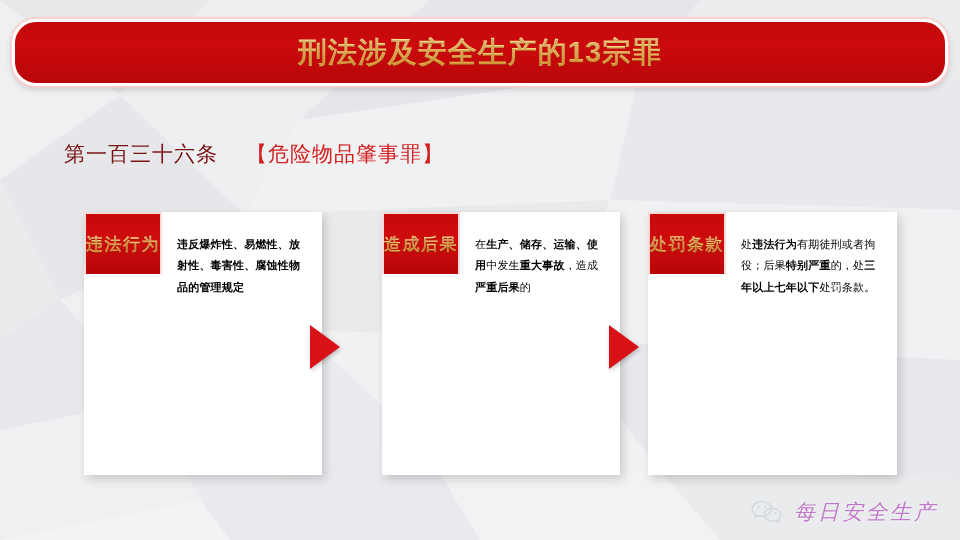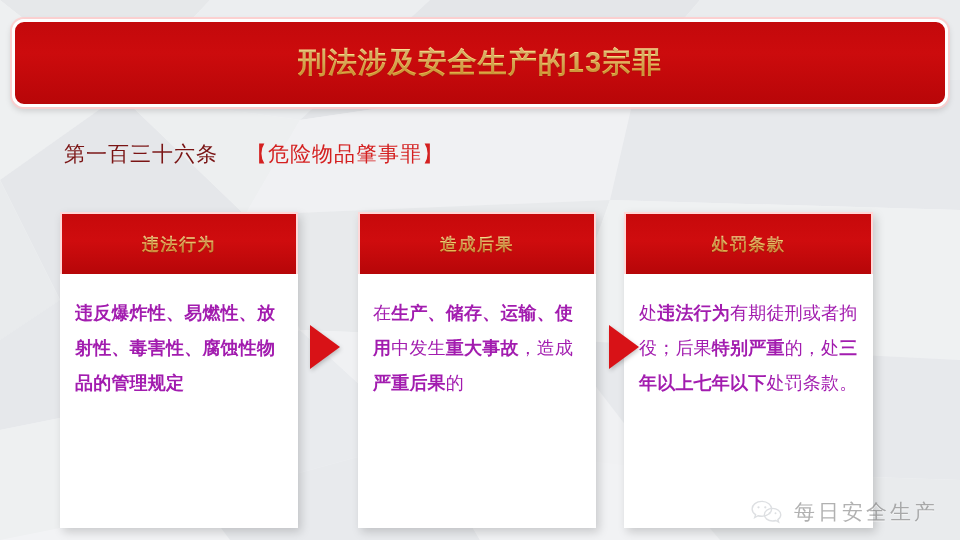--- a/index.html
+++ b/index.html
@@ -10,22 +10,22 @@
     position:relative;
   }
 
   
   #bg-poly { position:absolute; inset:0; width:960px; height:540px; z-index:0; }
 
   
   #title-banner {
     position:absolute;
     left:12px; top:19px;
-    width:936px; height:88px;
-    border-radius:12px;
+    width:936px; height:67px;
+    border-radius:24px;
     border:3px solid #ffffff;
     background:linear-gradient(180deg,#c3090b 0%,#cc0b0d 38%,#b80608 100%);
     box-shadow:0 0 0 2px rgba(255,205,205,.85), 0 3px 7px rgba(0,0,0,.18);
     display:flex; align-items:center; justify-content:center;
     z-index:3;
   }
   #title-text {
     font-size:29px;
     font-weight:bold;
     letter-spacing:1px;
@@ -50,25 +50,25 @@
   }
   #subtitle .art { color:#7a1414; }
   #subtitle .gap { display:inline-block; width:28px; }
   #subtitle .crime { color:#d42020; }
 
   
   .card {
     position:absolute;
     top:212px;
     width:238px;
-    height:316px;
+    height:263px;
     background:#ffffff;
     box-shadow:3px 4px 9px rgba(0,0,0,.17);
     z-index:3;
-    display:flex; flex-direction:column;
+    display:flex; flex-direction:row;margin-left:24px;
   }
   #card-1 { left:60px; }
   #card-2 { left:358px; }
   #card-3 { left:624px; width:249px; }
 
   .card-head {
     height:62px;
     background:linear-gradient(180deg,#c7090b 0%,#cf0c0e 45%,#b60608 100%);
     border:2px solid #ffd8d8;
     border-bottom:none;
@@ -76,23 +76,23 @@
   }
   .card-head-text {
     font-size:17px; font-weight:bold; letter-spacing:1.5px;
     background:linear-gradient(180deg,#fbe6a3 0%,#f3c866 50%,#e0a743 100%);
     -webkit-background-clip:text; background-clip:text; color:transparent;
     text-shadow:0 1px 0 rgba(110,30,0,.3);
   }
   .card-body {
     flex:1;
     padding:22px 15px 24px 15px;
-    font-size:18px;
+    font-size:11px;
     line-height:1.95;
-    color:#a21caf;
+    color:#000000;
     letter-spacing:0.2px;
   }
   .card-body b { font-weight:bold; }
   .card-body .n { font-weight:normal; }
   #card-1 .card-body { font-weight:bold; }
 
   
   .arrow {
     position:absolute;
     top:325px;
@@ -110,23 +110,24 @@
   #watermark {
     position:absolute;
     right:22px; bottom:14px;
     display:flex; align-items:center; gap:10px;
     z-index:3;
     opacity:.55;
   }
   #wechat-icon { width:34px; height:28px; }
   #watermark-text {
     font-size:21px;
-    color:#737373;
+    color:#a21caf;
     letter-spacing:3px;
     text-shadow:0 1px 0 #fff;
+    font-style:italic;
   }
 </style>
 </head>
 <body>
 
 <svg id="bg-poly" viewBox="0 0 960 540" preserveAspectRatio="none">
   <rect x="0" y="0" width="960" height="540" fill="#f2f3f5"></rect>
   <polygon points="0,0 210,0 120,95" fill="#e6e8ea"></polygon>
   <polygon points="210,0 430,0 300,120 120,95" fill="#eceef0"></polygon>
   <polygon points="430,0 700,0 640,70 300,120" fill="#e4e6e9"></polygon>

